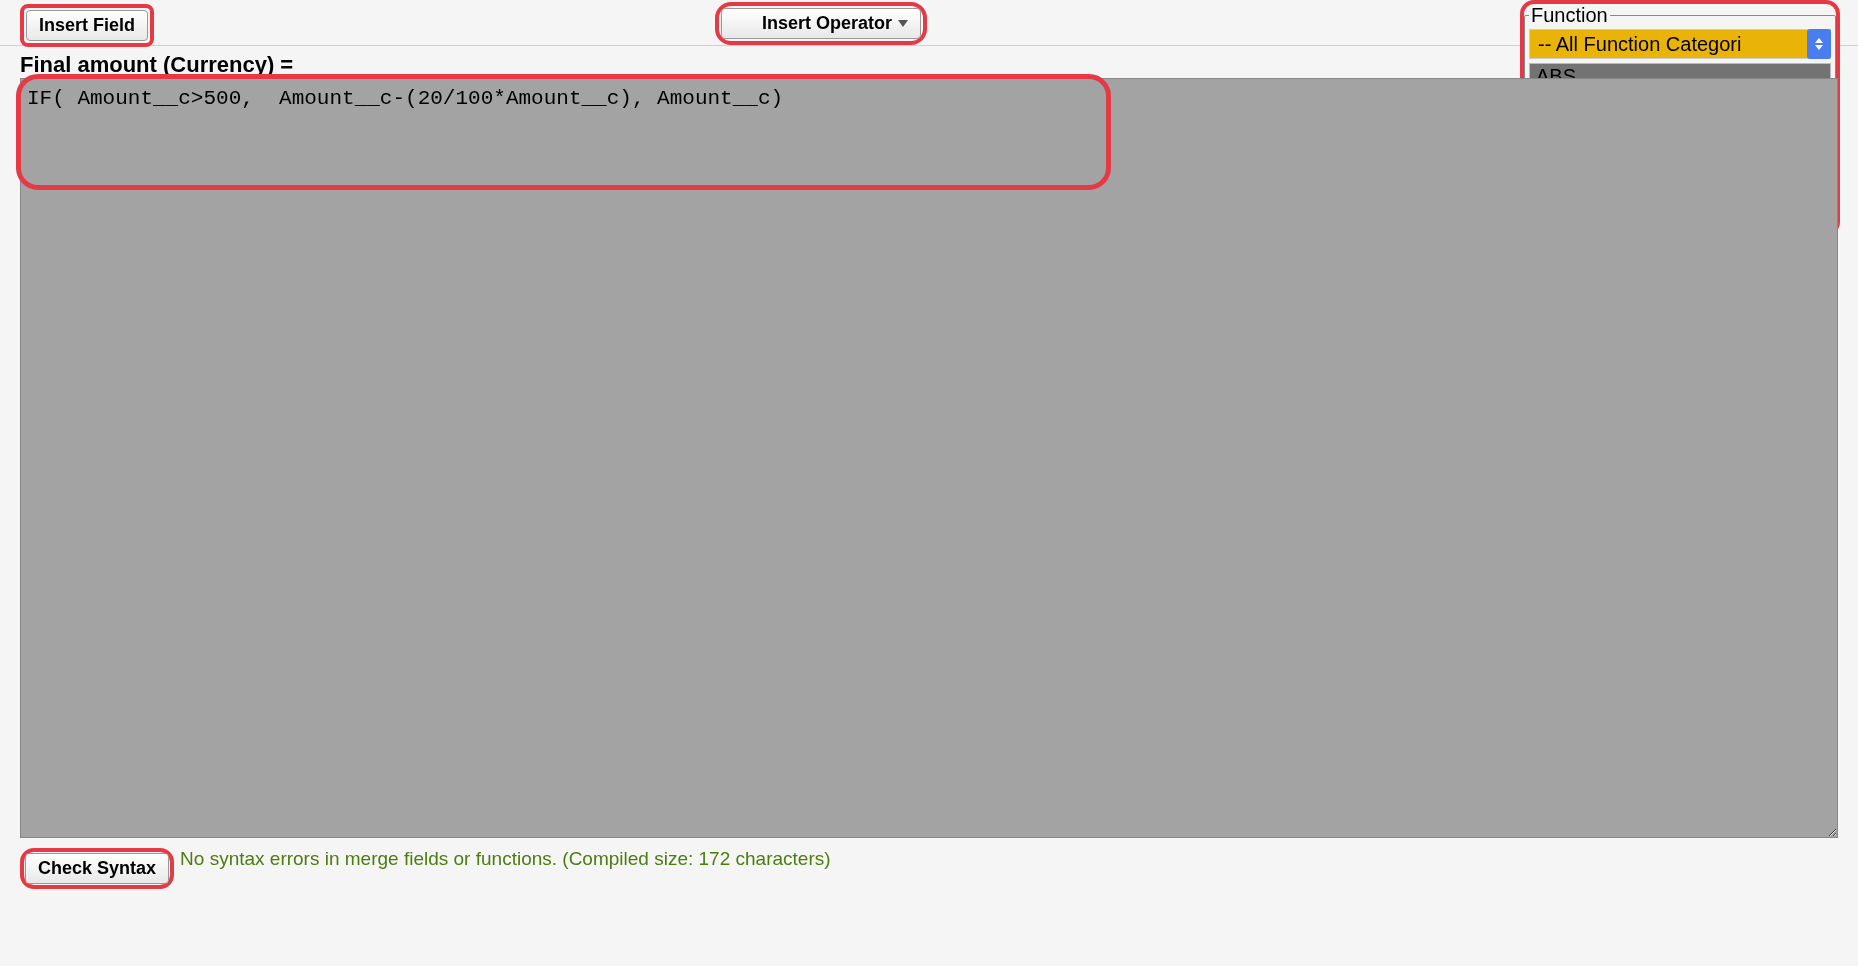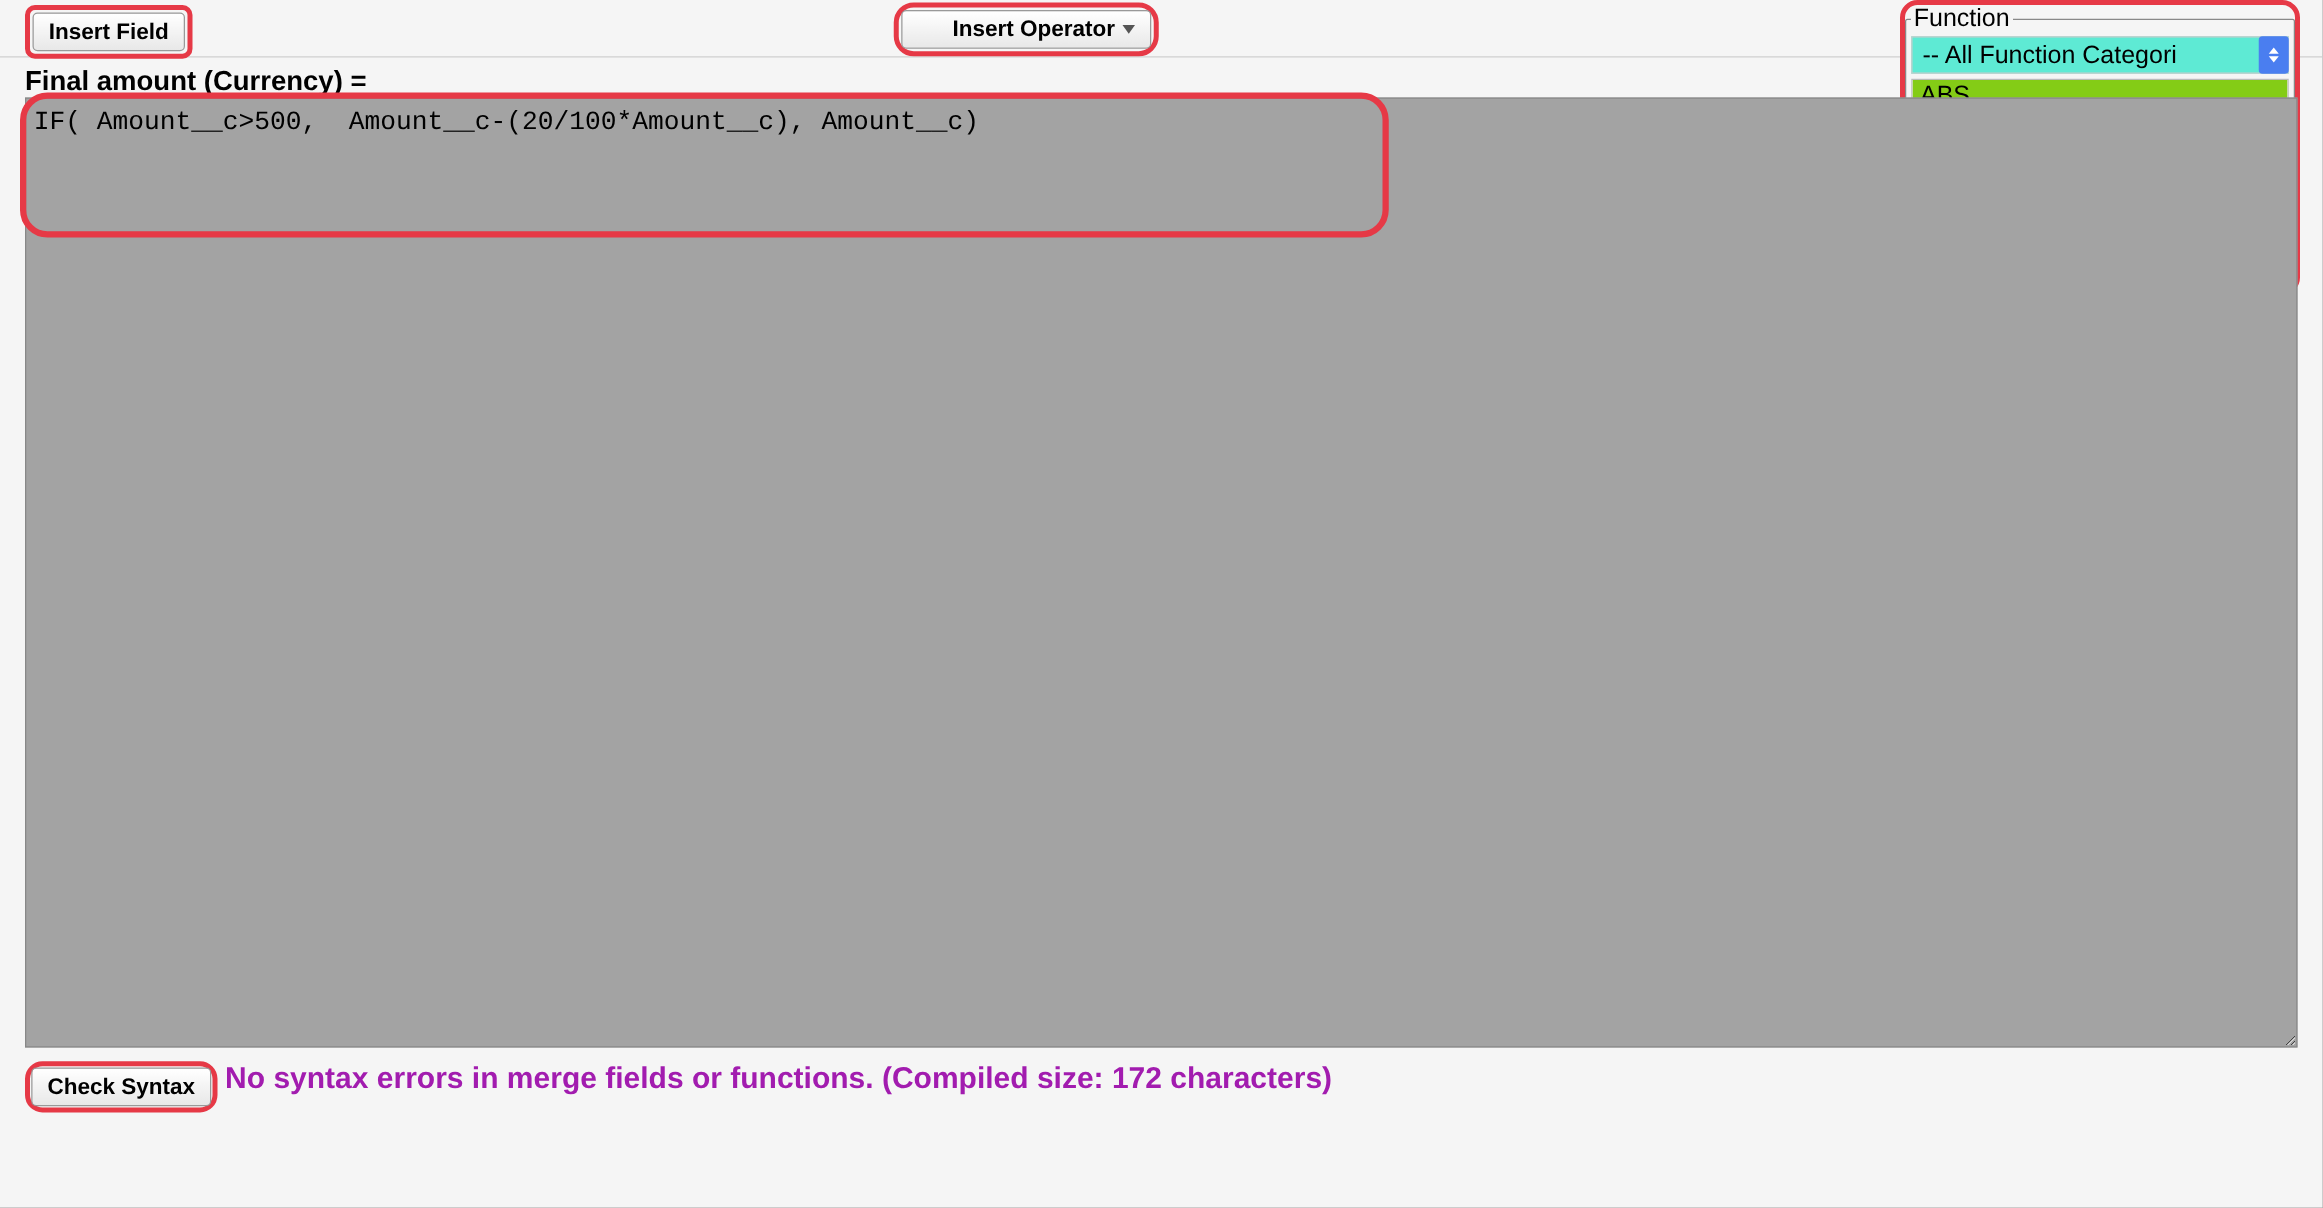--- a/index.html
+++ b/index.html
@@ -137,21 +137,21 @@
 
     .functions-legend {
       font-size: 20px;
       padding: 0 2px;
     }
     
     .category-select {
       width: 100%;
       height: 30px;
       font-size: 20px;
-      background: #5eead4;
+      background: #eab308;
       border: 1px solid #ccc;
       padding: 0 22px 0 8px;
       appearance: none;
       -webkit-appearance: none;
       position: relative;
       margin-bottom: 4px;
     }
     
     .select-wrapper {
       position: relative;
@@ -198,21 +198,21 @@
       overflow-y: auto;
       font-size: 20px;
     }
     
     .function-item {
       padding: 1px 6px;
       cursor: pointer;
     }
     
     .function-item.selected {
-      background: #84cc16;
+      background: #737373;
     }
     
     .insert-function-wrap {
       border: 4px solid #e63946;
       border-radius: 14px;
       padding: 1px;
       display: inline-block;
     }
     
     .bottom-bar {
@@ -223,23 +223,22 @@
     }
     
     .check-syntax-wrap {
       border: 4px solid #e63946;
       border-radius: 14px;
       padding: 1px;
       display: inline-block;
     }
     
     .syntax-message {
-      color: #a21caf;
-      font-size: 24px;
-      font-weight: bold;
+      color: #4d7c0f;
+      font-size: 19px;
     }
     
     .container {
       position: relative;
     }
   </style>
 </head>
 <body>
 
 <div class="container">

